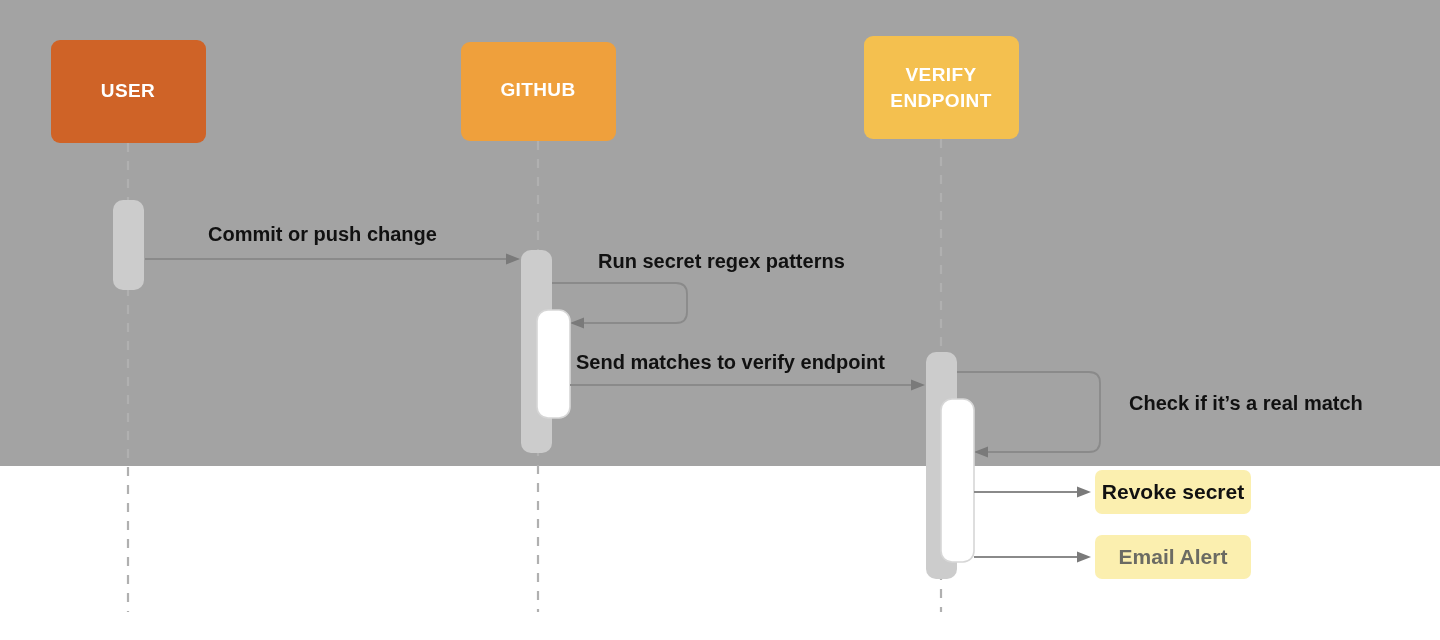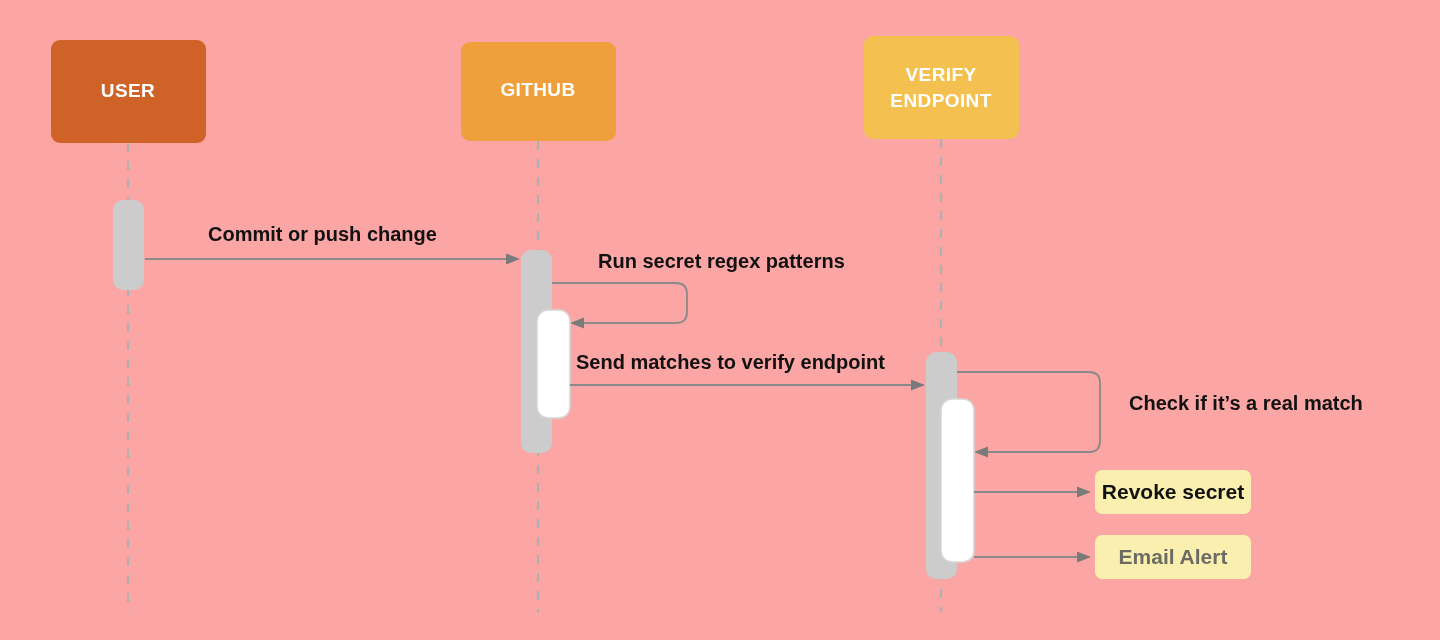--- a/index.html
+++ b/index.html
@@ -10,22 +10,22 @@
   }
   body {
     width: 1440px;
     height: 640px;
     font-family: "Liberation Sans", sans-serif;
     overflow: hidden;
   }
   #diagram-root {
     position: relative;
     width: 1440px;
-    height: 640px;
-    background: #fca5a5;
+    height: 466px;
+    background: #a3a3a3;
   }
   svg.diagram {
     display: block;
     width: 1440px;
     height: 640px;
   }
   .participant-label {
     font-family: "Liberation Sans", sans-serif;
     font-weight: bold;
     font-size: 19px;

